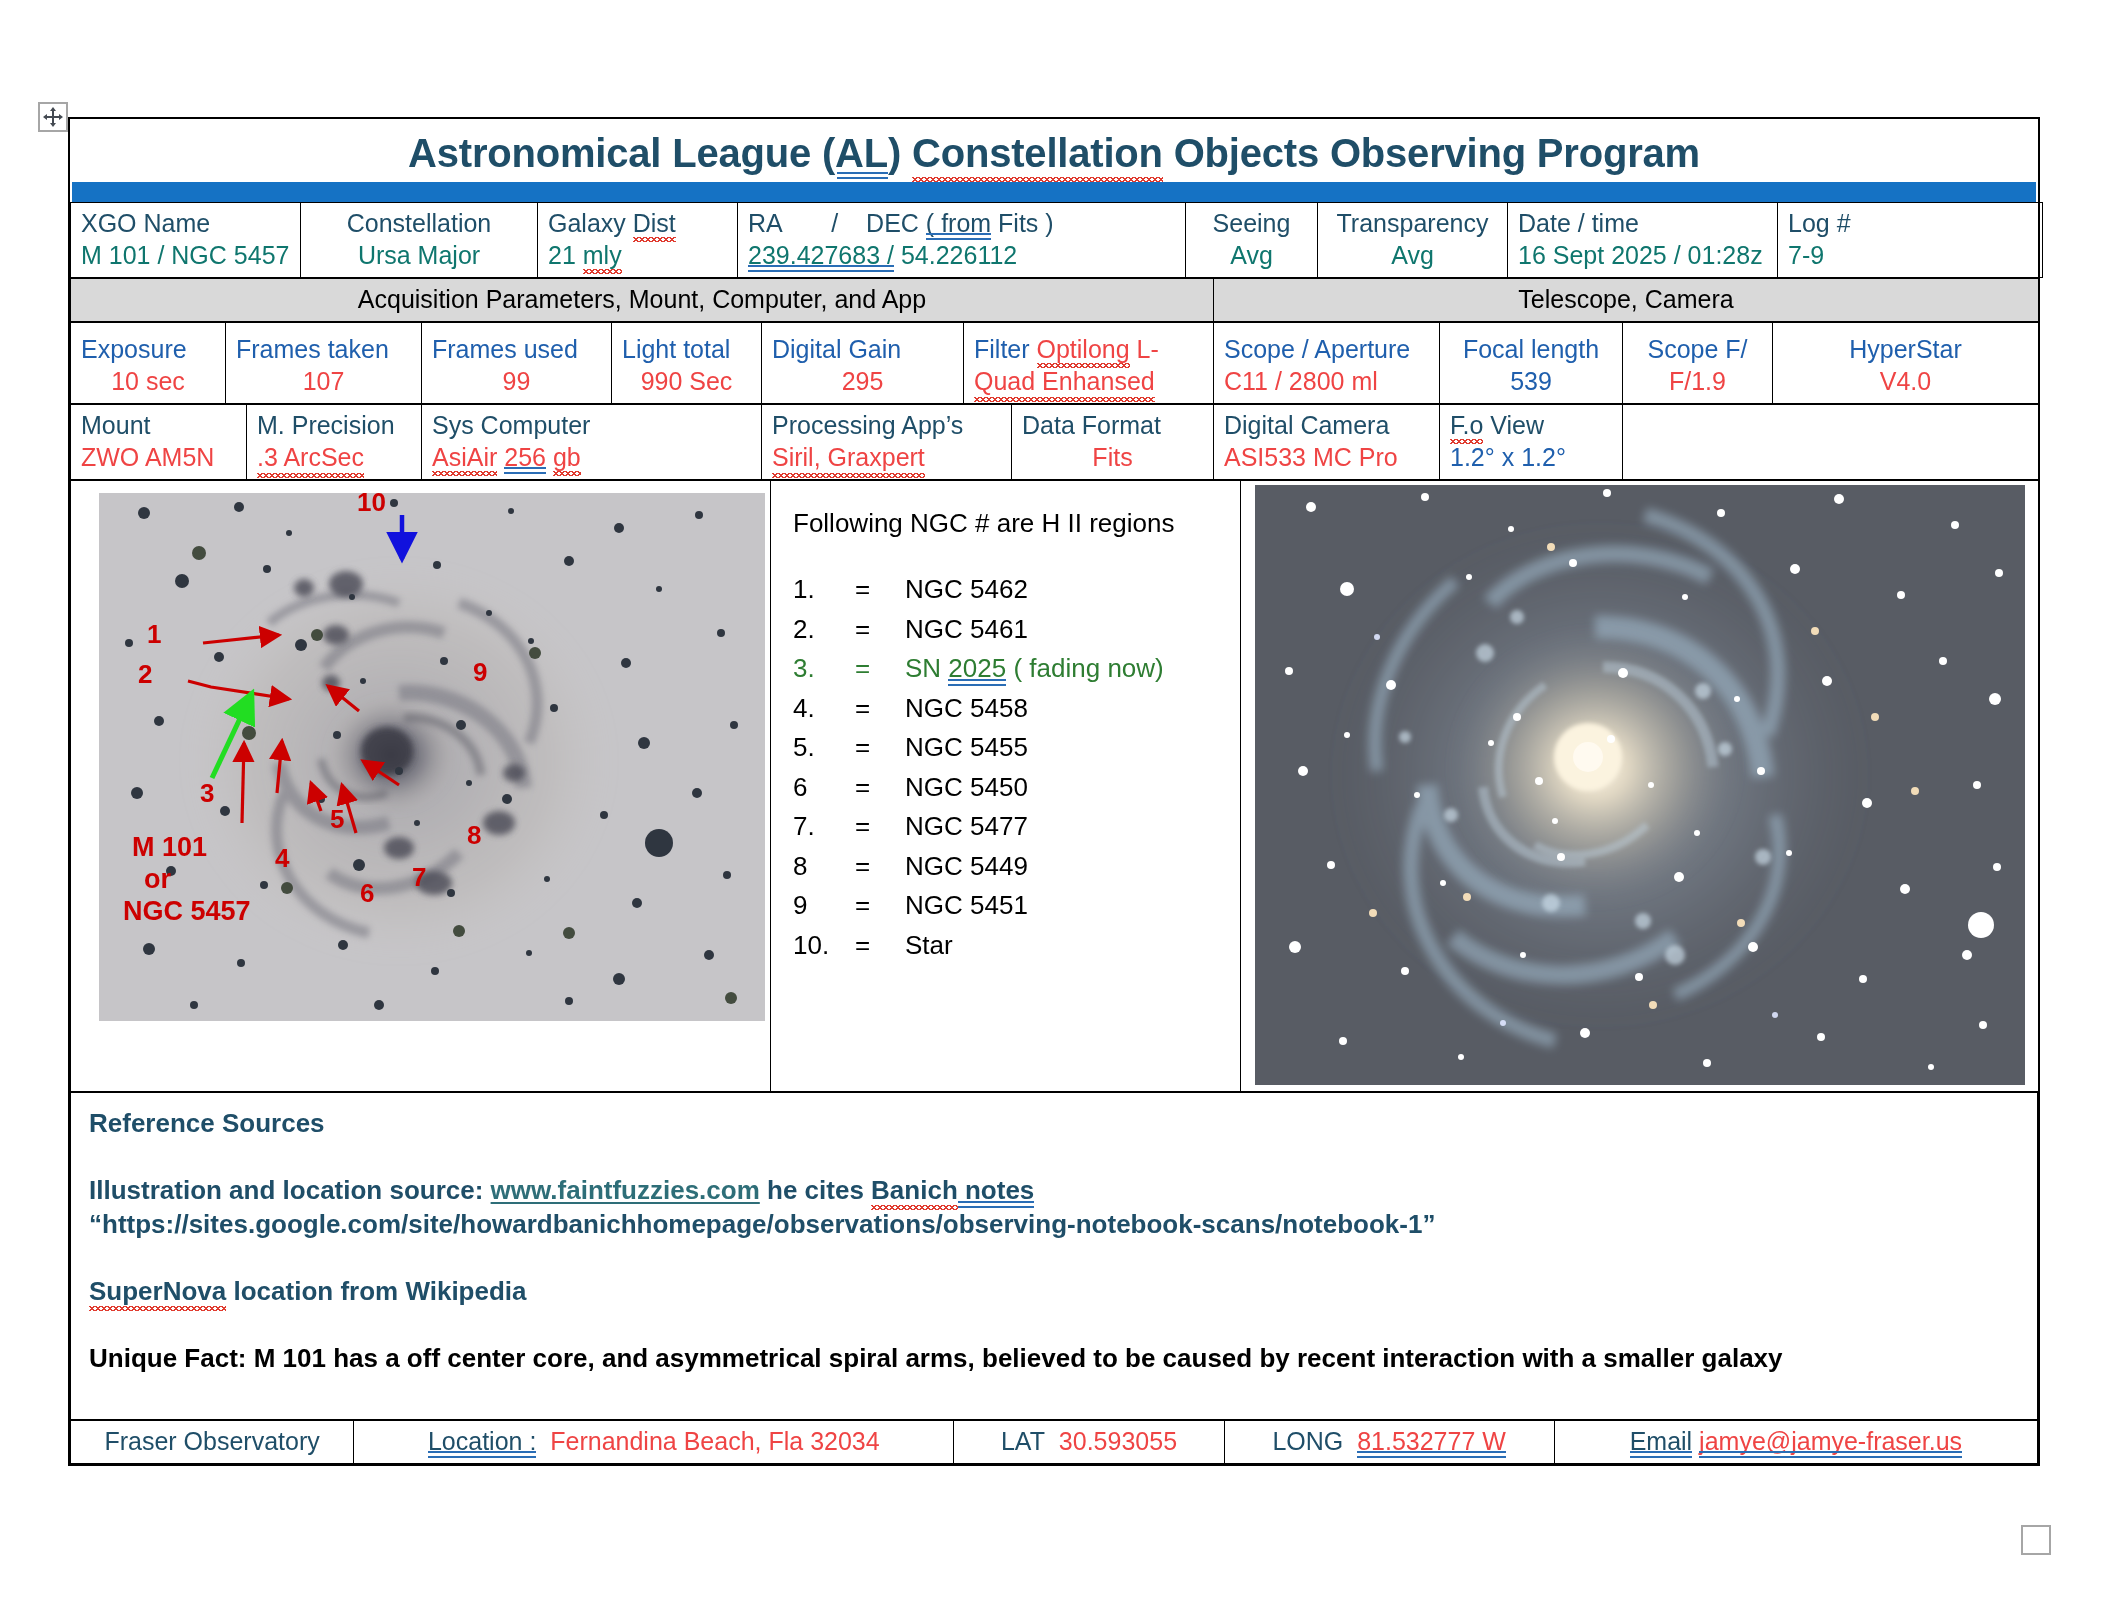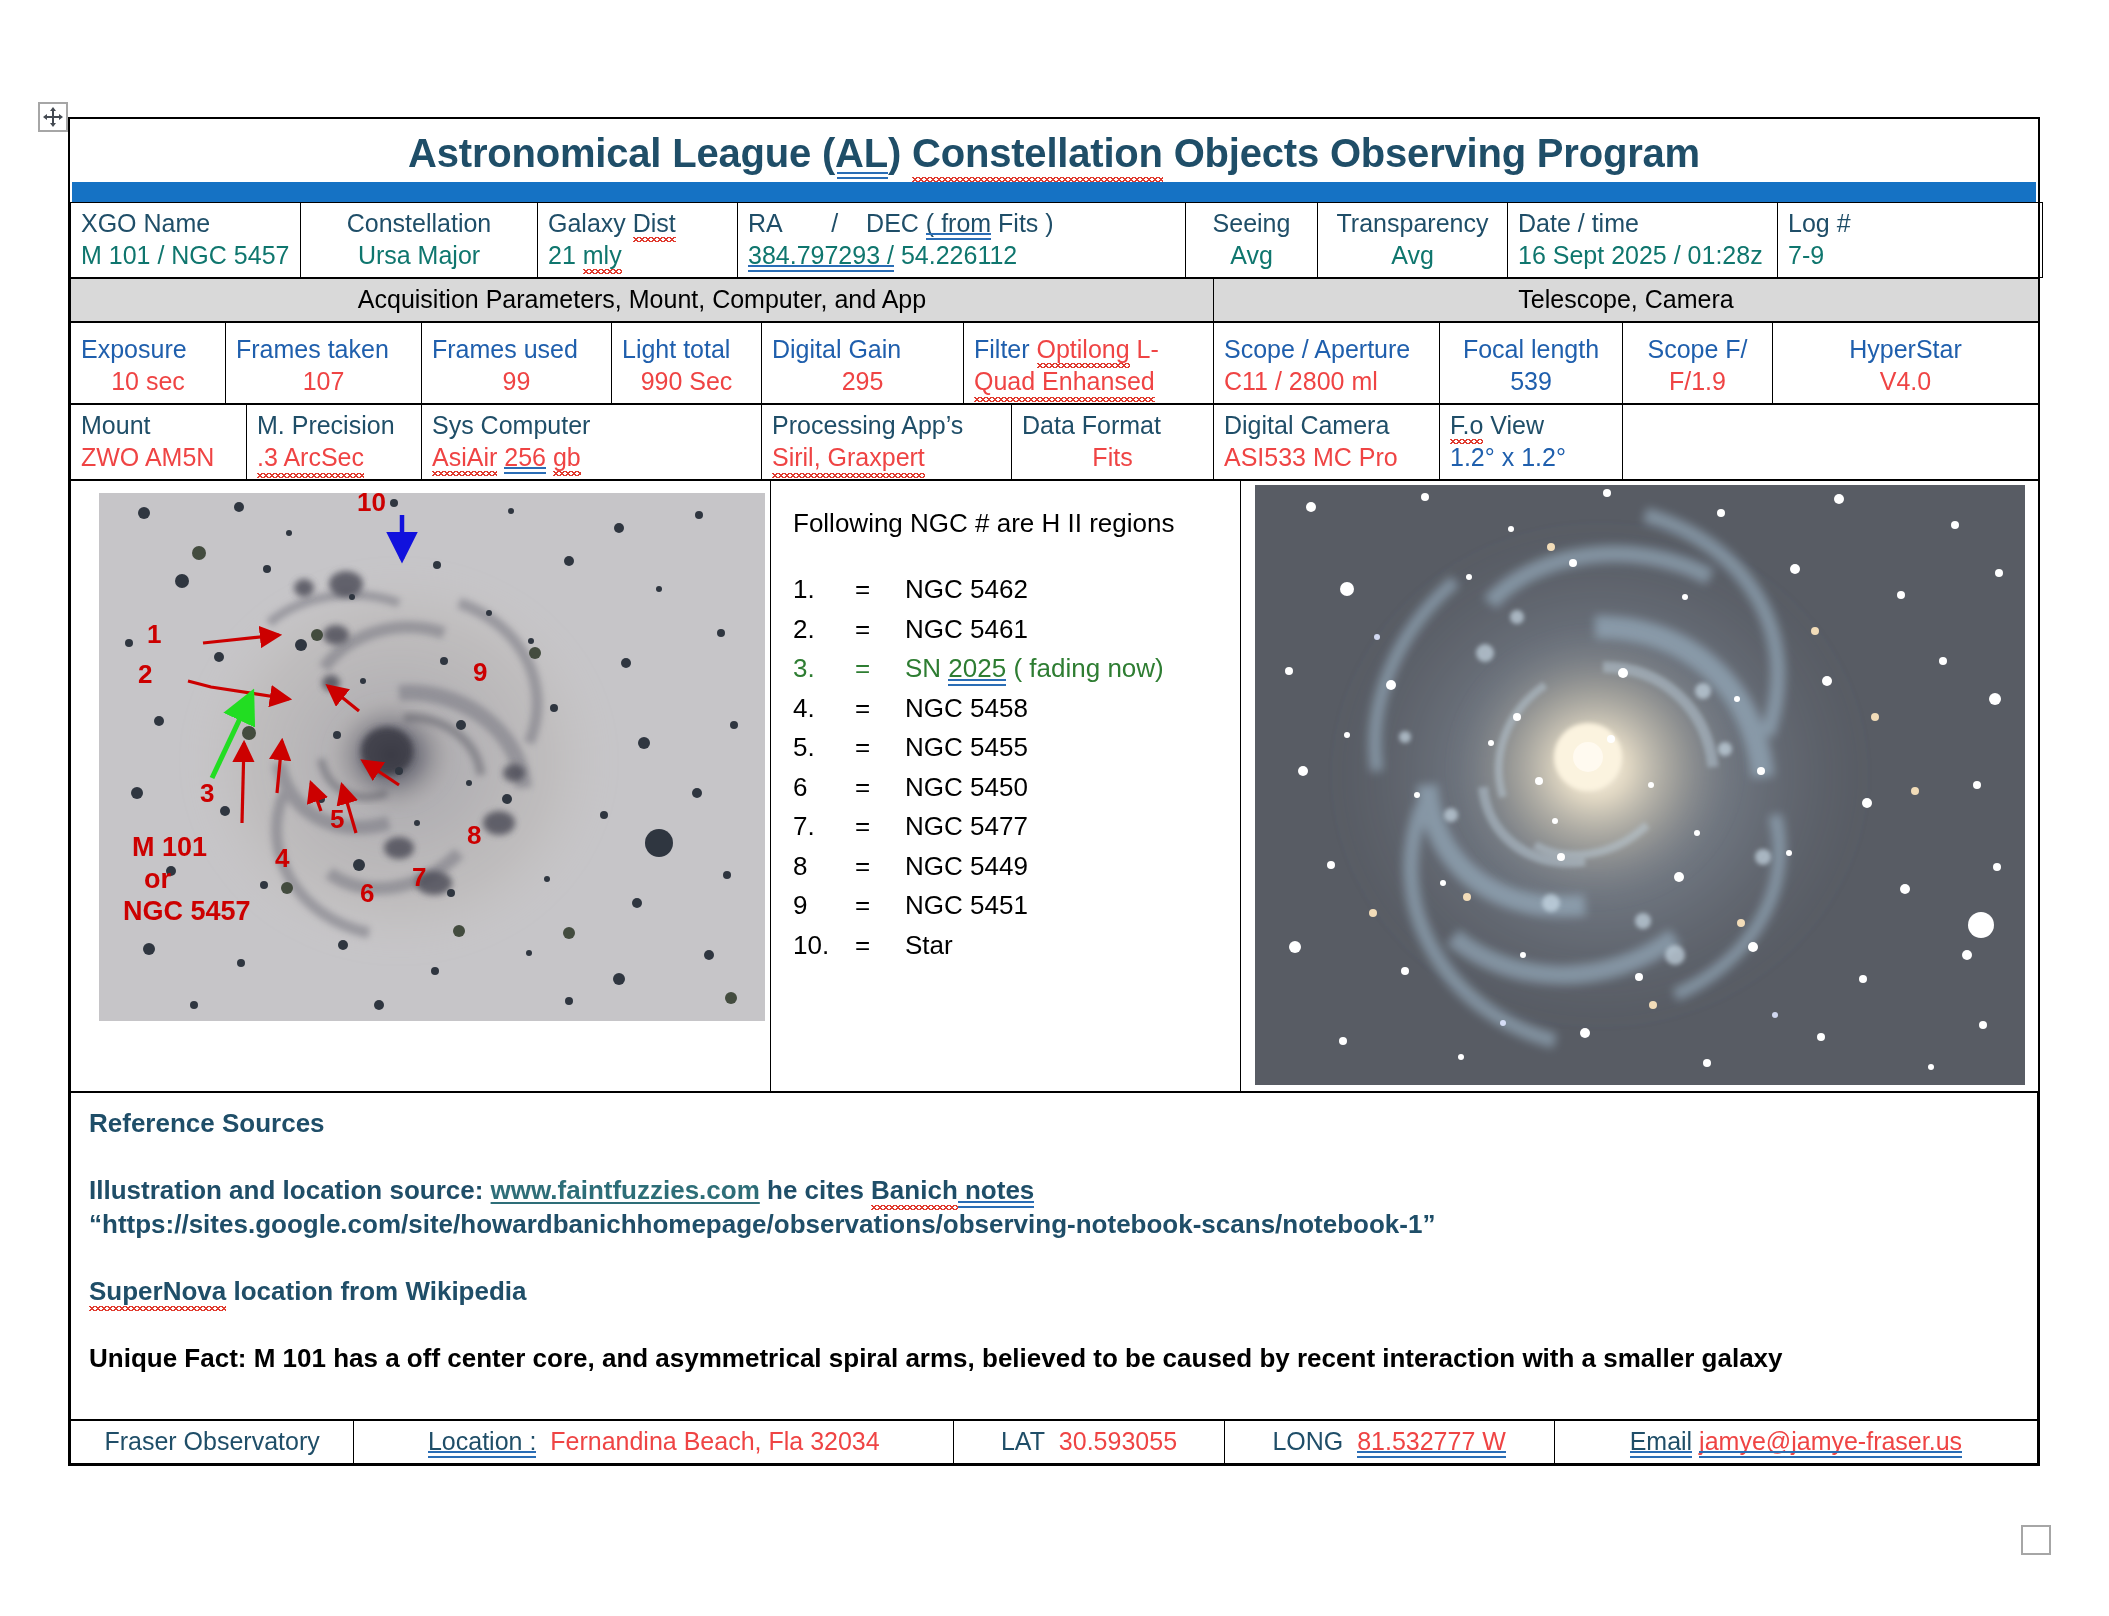--- a/index.html
+++ b/index.html
@@ -235,21 +235,21 @@
         <td class="ctr">
           <span class="lbl">Constellation</span>
           <span class="val-teal">Ursa Major</span>
         </td>
         <td>
           <span class="lbl">Galaxy&nbsp;<span class="squig">Dist</span></span>
           <span class="val-teal">21&nbsp;<span class="squig">mly</span></span>
         </td>
         <td>
           <span class="lbl"><span>RA</span>&nbsp;&nbsp;&nbsp;&nbsp;&nbsp;&nbsp;&nbsp;<span>/</span>&nbsp;&nbsp;&nbsp;&nbsp;<span>DEC</span>&nbsp;<span class="ul-blue"><span>( from</span></span>&nbsp;<span>Fits )</span></span>
-          <span class="val-teal"><span class="ul-blue"><span>384.797293 /</span></span>&nbsp;<span>54.226112</span></span>
+          <span class="val-teal"><span class="ul-blue"><span>239.427683 /</span></span>&nbsp;<span>54.226112</span></span>
         </td>
         <td class="ctr">
           <span class="lbl">Seeing</span>
           <span class="val-teal">Avg</span>
         </td>
         <td class="ctr">
           <span class="lbl">Transparency</span>
           <span class="val-teal">Avg</span>
         </td>
         <td>

